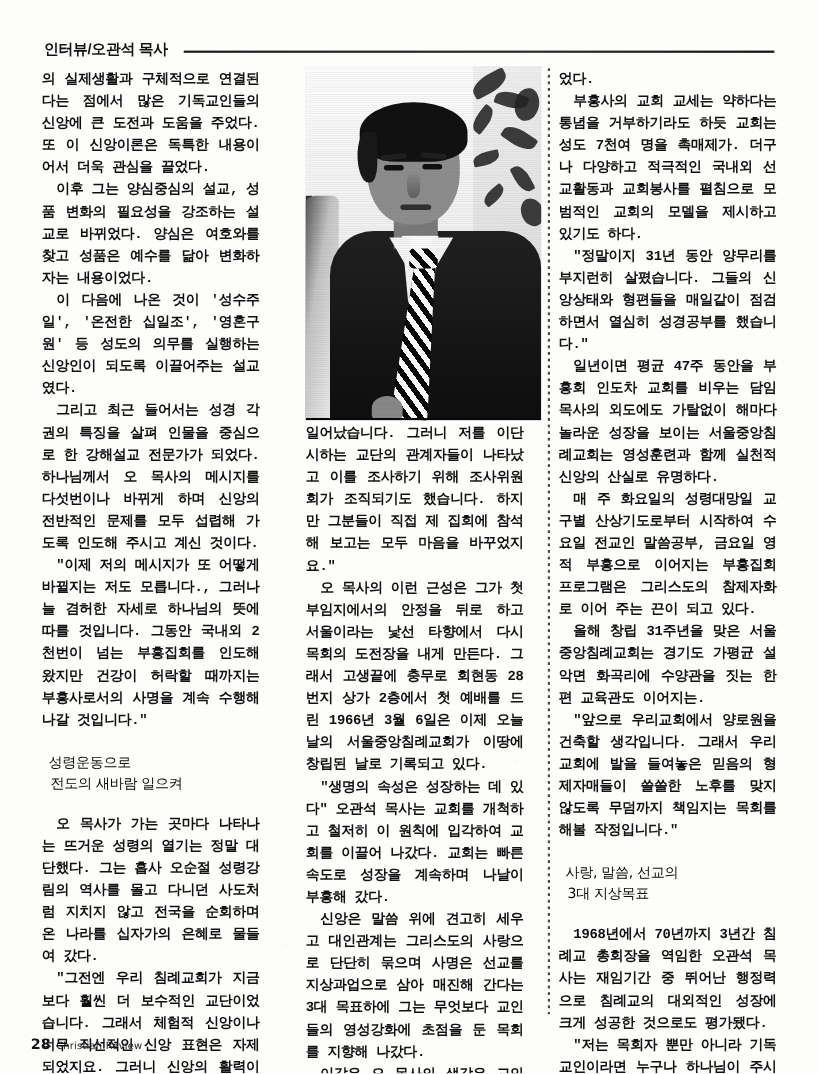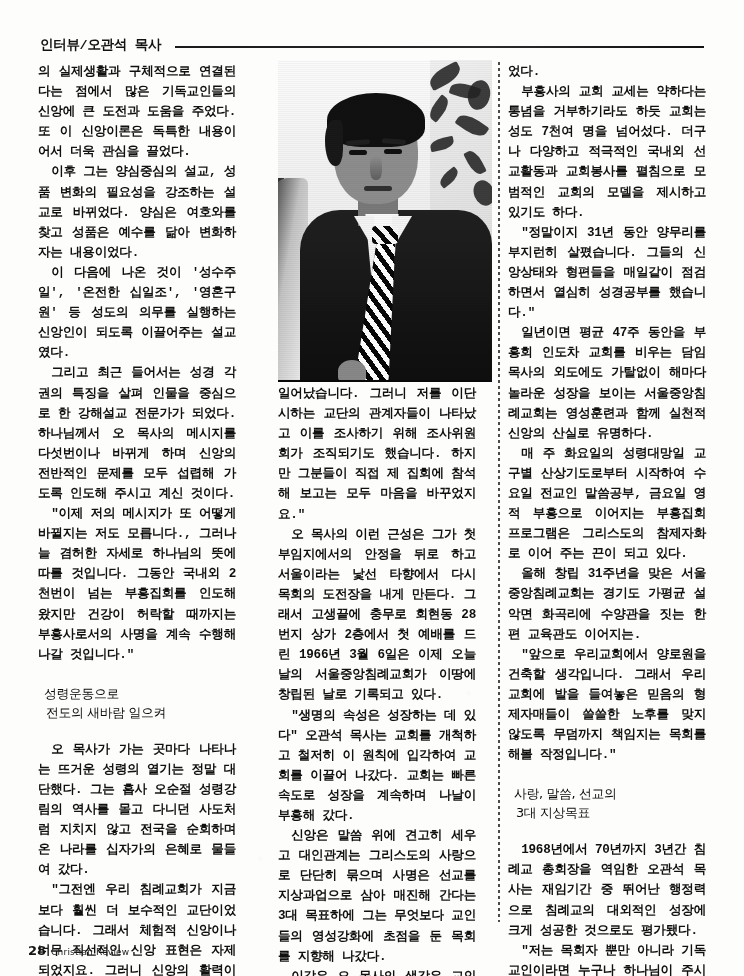--- a/index.html
+++ b/index.html
@@ -36,21 +36,21 @@
     position: absolute;
     left: 40px;
     top: 32px;
     width: 664px;
     height: 26px;
     display: flex;
     align-items: center;
     gap: 14px;
   }
   .masthead-title {
-    font-family: Liberation Mono, monospace;
+    font-family: Liberation Sans, sans-serif;
     font-size: 13.5px;
     font-weight: bold;
     color: #121212;
     letter-spacing: -0.3px;
     white-space: nowrap;
   }
   .masthead-rule {
     flex: 1 1 auto;
     height: 2px;
     background: linear-gradient(to right, #1a1a1a 0%, #2a2a2a 60%, #111 100%);
@@ -372,21 +372,21 @@
       <div class="photo-gap"></div>
       <p class="body-text no-indent">일어났습니다. 그러니 저를 이단시하는 교단의 관계자들이 나타났고 이를 조사하기 위해 조사위원회가 조직되기도 했습니다. 하지만 그분들이 직접 제 집회에 참석해 보고는 모두 마음을 바꾸었지요.″</p>
       <p class="body-text">오 목사의 이런 근성은 그가 첫 부임지에서의 안정을 뒤로 하고 서울이라는 낯선 타향에서 다시 목회의 도전장을 내게 만든다. 그래서 고생끝에 충무로 회현동 28번지 상가 2층에서 첫 예배를 드린 1966년 3월 6일은 이제 오늘날의 서울중앙침례교회가 이땅에 창립된 날로 기록되고 있다.</p>
       <p class="body-text">″생명의 속성은 성장하는 데 있다″ 오관석 목사는 교회를 개척하고 철저히 이 원칙에 입각하여 교회를 이끌어 나갔다. 교회는 빠른 속도로 성장을 계속하며 나날이 부흥해 갔다.</p>
       <p class="body-text">신앙은 말씀 위에 견고히 세우고 대인관계는 그리스도의 사랑으로 단단히 묶으며 사명은 선교를 지상과업으로 삼아 매진해 간다는 3대 목표하에 그는 무엇보다 교인들의 영성강화에 초점을 둔 목회를 지향해 나갔다.</p>
       <p class="body-text">이갈은 오 목사의 생각은 교인들로부터 좋은 반응을 불러 일으켜 교회 성장의 촉매제가 되었고 오늘의 서울중앙침례교회가 있게 만들</p>
     </div>
 
     <div class="col col-3">
       <p class="body-text no-indent">었다.</p>
-      <p class="body-text">부흥사의 교회 교세는 약하다는 통념을 거부하기라도 하듯 교회는 성도 7천여 명을 넘어섰다. 더구나 다양하고 적극적인 국내외 선교활동과 교회봉사를 펼침으로 모범적인 교회의 모델을 제시하고 있기도 하다.</p>
+      <p class="body-text">부흥사의 교회 교세는 약하다는 통념을 거부하기라도 하듯 교회는 성도 7천여 명을 촉매제가. 더구나 다양하고 적극적인 국내외 선교활동과 교회봉사를 펼침으로 모범적인 교회의 모델을 제시하고 있기도 하다.</p>
       <p class="body-text">″정말이지 31년 동안 양무리를 부지런히 살폈습니다. 그들의 신앙상태와 형편들을 매일같이 점검하면서 열심히 성경공부를 했습니다.″</p>
       <p class="body-text">일년이면 평균 47주 동안을 부흥회 인도차 교회를 비우는 담임목사의 외도에도 가탈없이 해마다 놀라운 성장을 보이는 서울중앙침례교회는 영성훈련과 함께 실천적 신앙의 산실로 유명하다.</p>
       <p class="body-text">매 주 화요일의 성령대망일 교구별 산상기도로부터 시작하여 수요일 전교인 말씀공부, 금요일 영적 부흥으로 이어지는 부흥집회 프로그램은 그리스도의 참제자화로 이어 주는 끈이 되고 있다.</p>
       <p class="body-text">올해 창립 31주년을 맞은 서울중앙침례교회는 경기도 가평균 설악면 화곡리에 수양관을 짓는 한편 교육관도 이어지는.</p>
       <p class="body-text">″앞으로 우리교회에서 양로원을 건축할 생각입니다. 그래서 우리교회에 발을 들여놓은 믿음의 형제자매들이 쓸쓸한 노후를 맞지 않도록 무덤까지 책임지는 목회를 해볼 작정입니다.″</p>
 
       <div class="subhead">
         <span class="line line1">사랑, 말씀, 선교의</span>
         <span class="line line2">3대 지상목표</span>
       </div>

